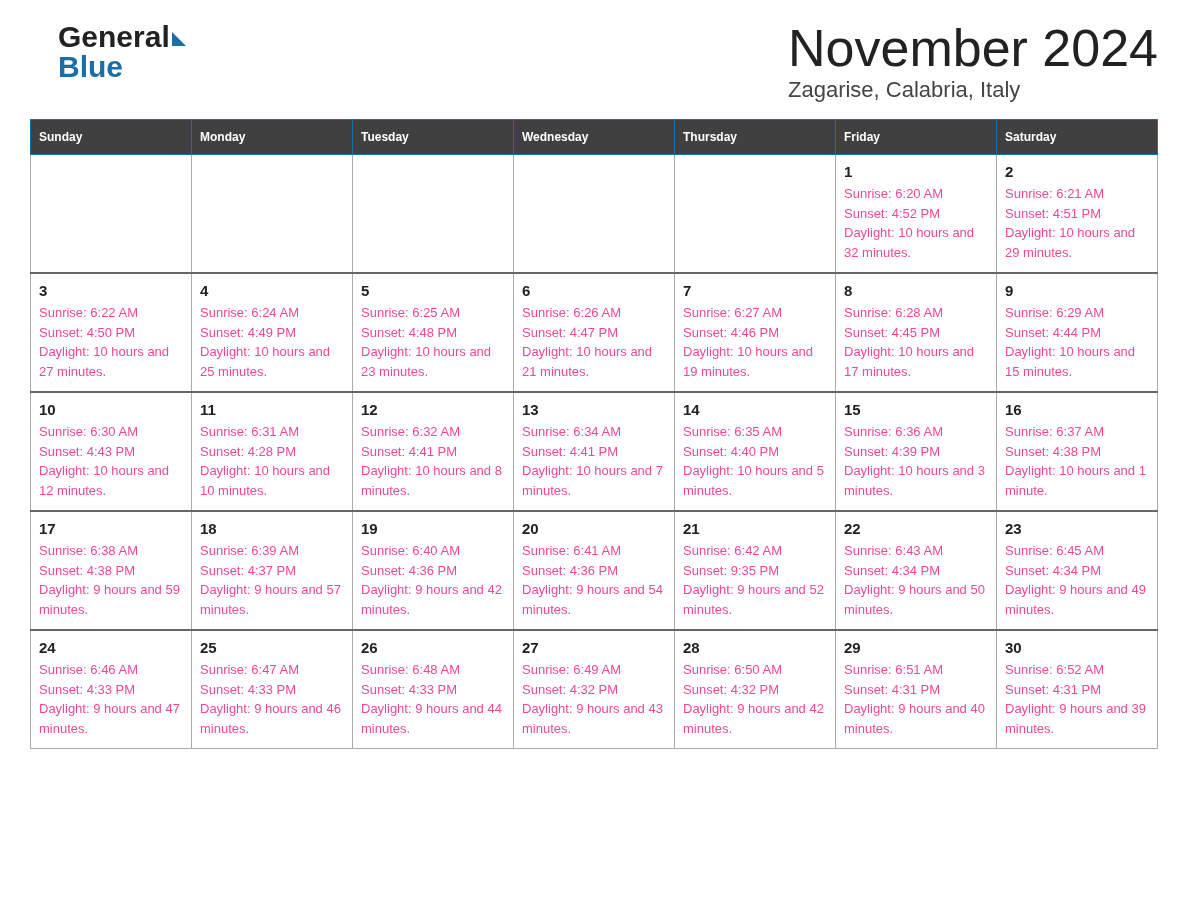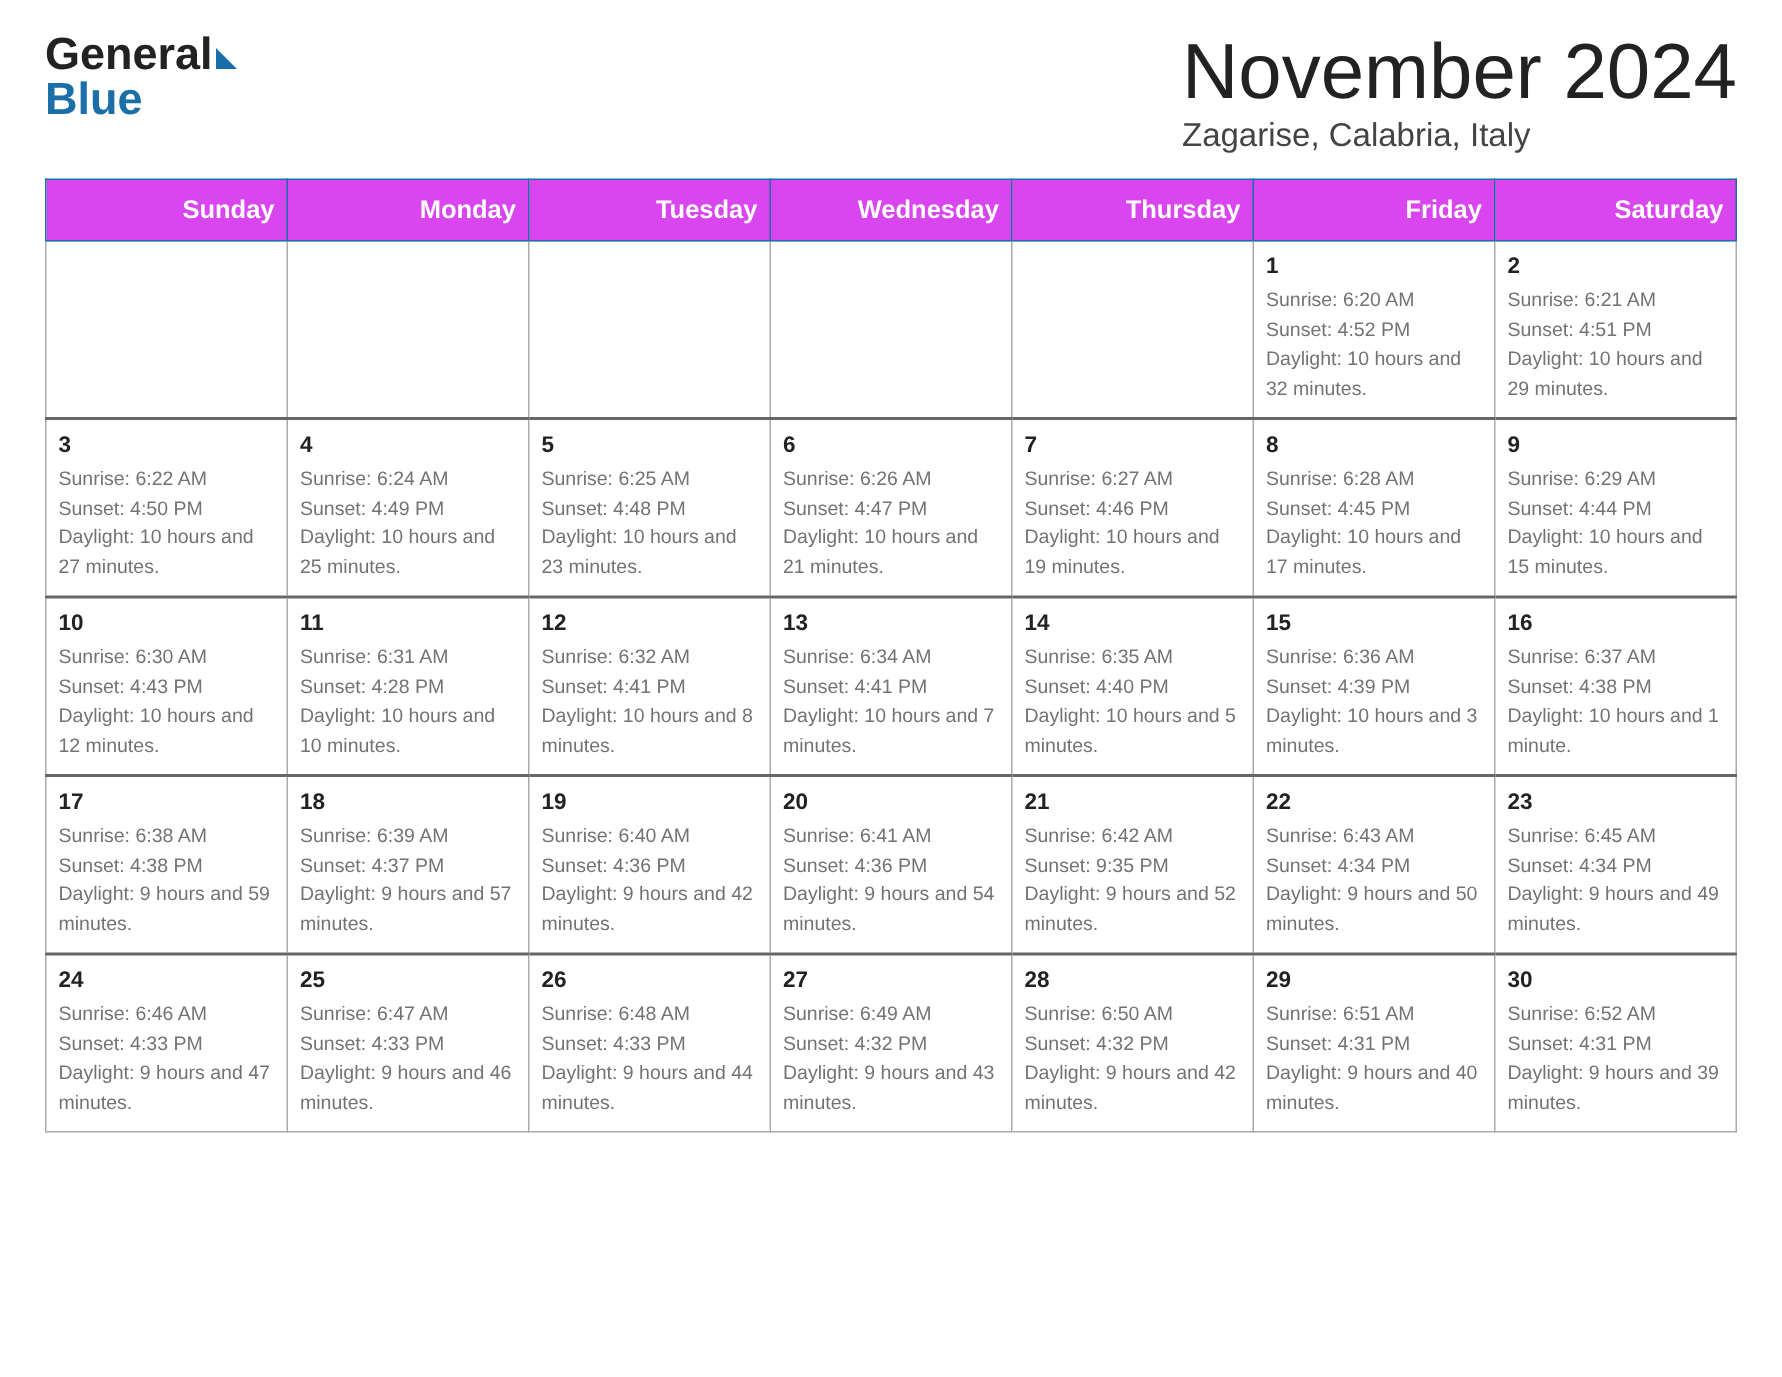--- a/index.html
+++ b/index.html
@@ -14,20 +14,21 @@
     .header-area {
       display: flex;
       justify-content: space-between;
       align-items: flex-start;
       margin-bottom: 16px;
     }
     .logo-area {
       display: flex;
       flex-direction: column;
       align-items: flex-start;
+      margin-left: 28px;
     }
     .logo-text {
       font-size: 28px;
       font-weight: bold;
       color: #222;
       display: flex;
       align-items: center;
     }
     .logo-arrow {
       width: 0;
@@ -58,26 +59,26 @@
       font-size: 22px;
       color: #444;
       margin-top: 0;
     }
     .calendar-table {
       width: 100%;
       border-collapse: collapse;
       border: 1px solid #999;
     }
     .calendar-table th {
-      background-color: #d946ef;
+      background-color: #404040;
       color: #fff;
-      font-size: 17px;
+      font-size: 12px;
       font-weight: bold;
       padding: 10px 8px;
-      text-align: right;
+      text-align: left;
       border: 1px solid #1a6fa8;
     }
     .calendar-table td {
       vertical-align: top;
       padding: 8px 8px 10px 8px;
       border: 1px solid #aaa;
       width: 14.28%;
       font-size: 13px;
       color: #222;
       background: #fff;
@@ -85,21 +86,21 @@
     }
     .day-num {
       font-size: 15px;
       font-weight: bold;
       display: block;
       margin-bottom: 4px;
       color: #222;
     }
     .day-info {
       font-size: 13px;
-      color: #737373;
+      color: #ec4899;
       line-height: 1.5;
     }
     .empty-cell {
       background: #f9f9f9;
     }
     .row-divider td {
       border-top: 2px solid #666;
     }
   </style>
 </head>

